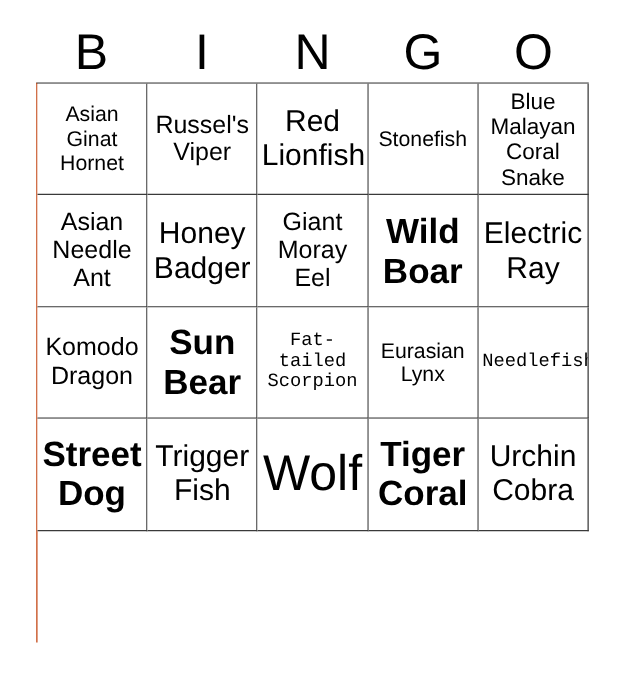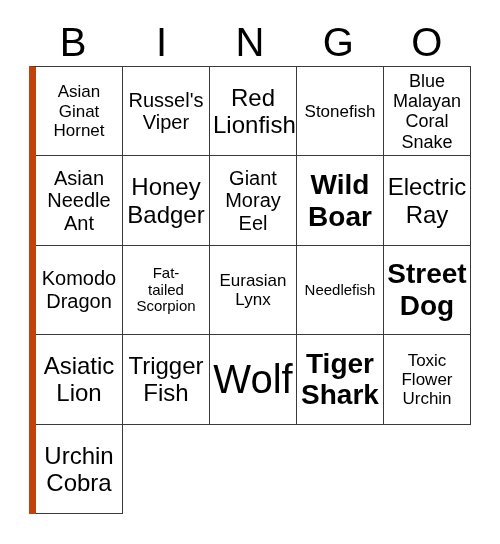--- a/index.html
+++ b/index.html
@@ -43,21 +43,21 @@
   }
   
   #bingo-grid {
     position: absolute;
     left: 29px;
     top: 66px;
     width: 442px;
     height: 448px;
     box-sizing: border-box;
     border-top: 1px solid #3a3a3a;
-    border-left: 7px solid #c2410c;
+    border-left: 1px solid #c2410c;
     display: grid;
     grid-template-columns: repeat(5, 1fr);
     grid-template-rows: repeat(5, 1fr);
     background: #ffffff;
   }
   .bingo-cell {
     box-sizing: border-box;
     border-right: 1px solid #3a3a3a;
     border-bottom: 1px solid #3a3a3a;
     display: flex;
@@ -71,21 +71,21 @@
   .bingo-cell .cell-text {
     display: block;
     width: 100%;
     line-height: 1.13;
     white-space: pre-line;
     word-break: normal;
     color: #000000;
   }
   
   .fs-xs  .cell-text { font-size: 18px; }
-  .fs-sm  .cell-text { font-size: 15px; }
+  .fs-sm  .cell-text { font-size: 15px; font-family: Liberation Mono, monospace; }
   .fs-md  .cell-text { font-size: 17px; }
   .fs-lg  .cell-text { font-size: 20px; text-align: center; }
   .fs-xl  .cell-text { font-size: 24px; }
   .fs-xxl .cell-text { font-size: 28px; font-weight: bold; }
   .fs-huge .cell-text { font-size: 40px; }
 </style>
 </head>
 <body style="background: rgb(255, 255, 255);">
 
 <div id="card-root">
@@ -140,55 +140,50 @@
 Boar</span>
       </div>
       <div class="bingo-cell fs-xl">
         <span class="cell-text">Electric
 Ray</span>
       </div>
       <div class="bingo-cell fs-lg">
         <span class="cell-text">Komodo
 Dragon</span>
       </div>
+      <div class="bingo-cell fs-xxl">
+        <span class="cell-text">Sun
+Bear</span>
+      </div>
       <div class="bingo-cell fs-sm">
         <span class="cell-text">Fat-
 tailed
 Scorpion</span>
       </div>
       <div class="bingo-cell fs-md">
         <span class="cell-text">Eurasian
 Lynx</span>
       </div>
       <div class="bingo-cell fs-sm">
         <span class="cell-text">Needlefish</span>
       </div>
       <div class="bingo-cell fs-xxl">
         <span class="cell-text">Street
 Dog</span>
       </div>
       <div class="bingo-cell fs-xl">
-        <span class="cell-text">Asiatic
-Lion</span>
-      </div>
-      <div class="bingo-cell fs-xl">
         <span class="cell-text">Trigger
 Fish</span>
       </div>
       <div class="bingo-cell fs-huge">
         <span class="cell-text">Wolf</span>
       </div>
       <div class="bingo-cell fs-xxl">
         <span class="cell-text">Tiger
-Shark</span>
-      </div>
-      <div class="bingo-cell fs-md">
-        <span class="cell-text">Toxic
-Flower
-Urchin</span>
+Coral</span>
       </div>
       <div class="bingo-cell fs-xl">
         <span class="cell-text">Urchin
 Cobra</span>
       </div>
     </div>
 
 </div>
 
 </body></html>

